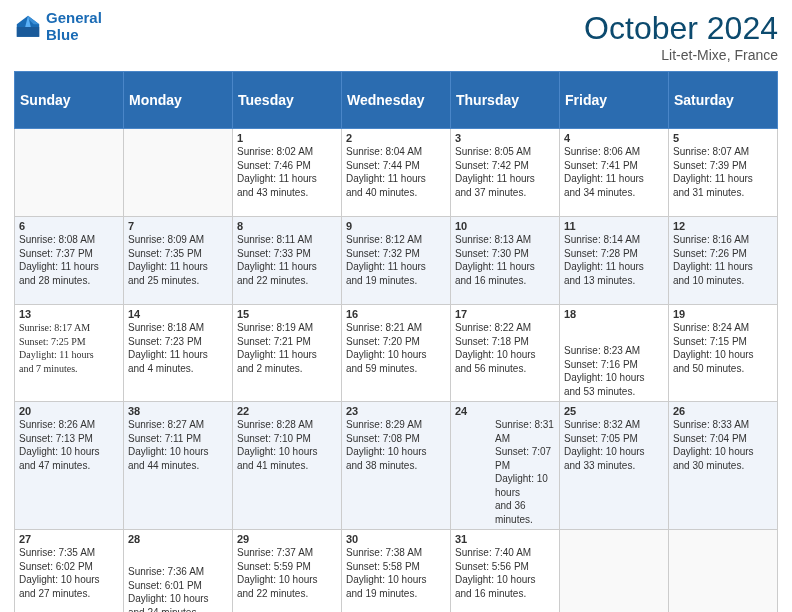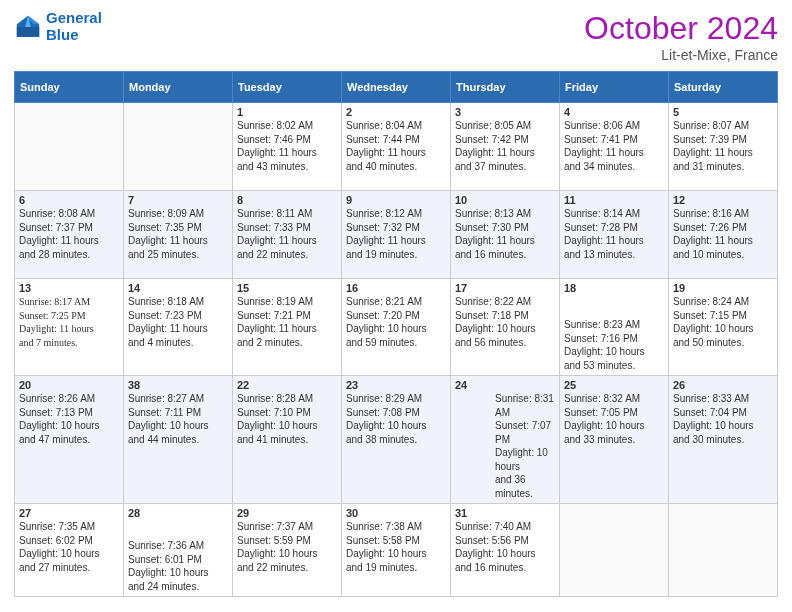--- a/index.html
+++ b/index.html
@@ -40,39 +40,39 @@
     .logo-icon {
       width: 28px;
       height: 28px;
     }
     .title-block {
       text-align: right;
     }
     .month-title {
       font-size: 32px;
       font-weight: normal;
-      color: #a21caf;
+      color: #0c4a6e;
     }
     .location {
       font-size: 14px;
       color: #555;
     }
     .calendar {
       flex: 1;
       border: 1px solid #ccc;
       border-collapse: collapse;
       width: 100%;
       table-layout: fixed;
     }
     .calendar th {
       background: #2b6cb0;
       color: #fff;
-      font-size: 11px;
+      font-size: 14px;
       font-weight: bold;
-      padding: 9px 5px;
+      padding: 20px 5px;
       border: 1px solid #4a86c8;
       text-align: left;
       margin-top: 43px;
     }
     .calendar td {
       border: 1px solid #ccc;
       vertical-align: top;
       padding: 3px 4px;
       font-size: 9.5px;
       color: #333;

